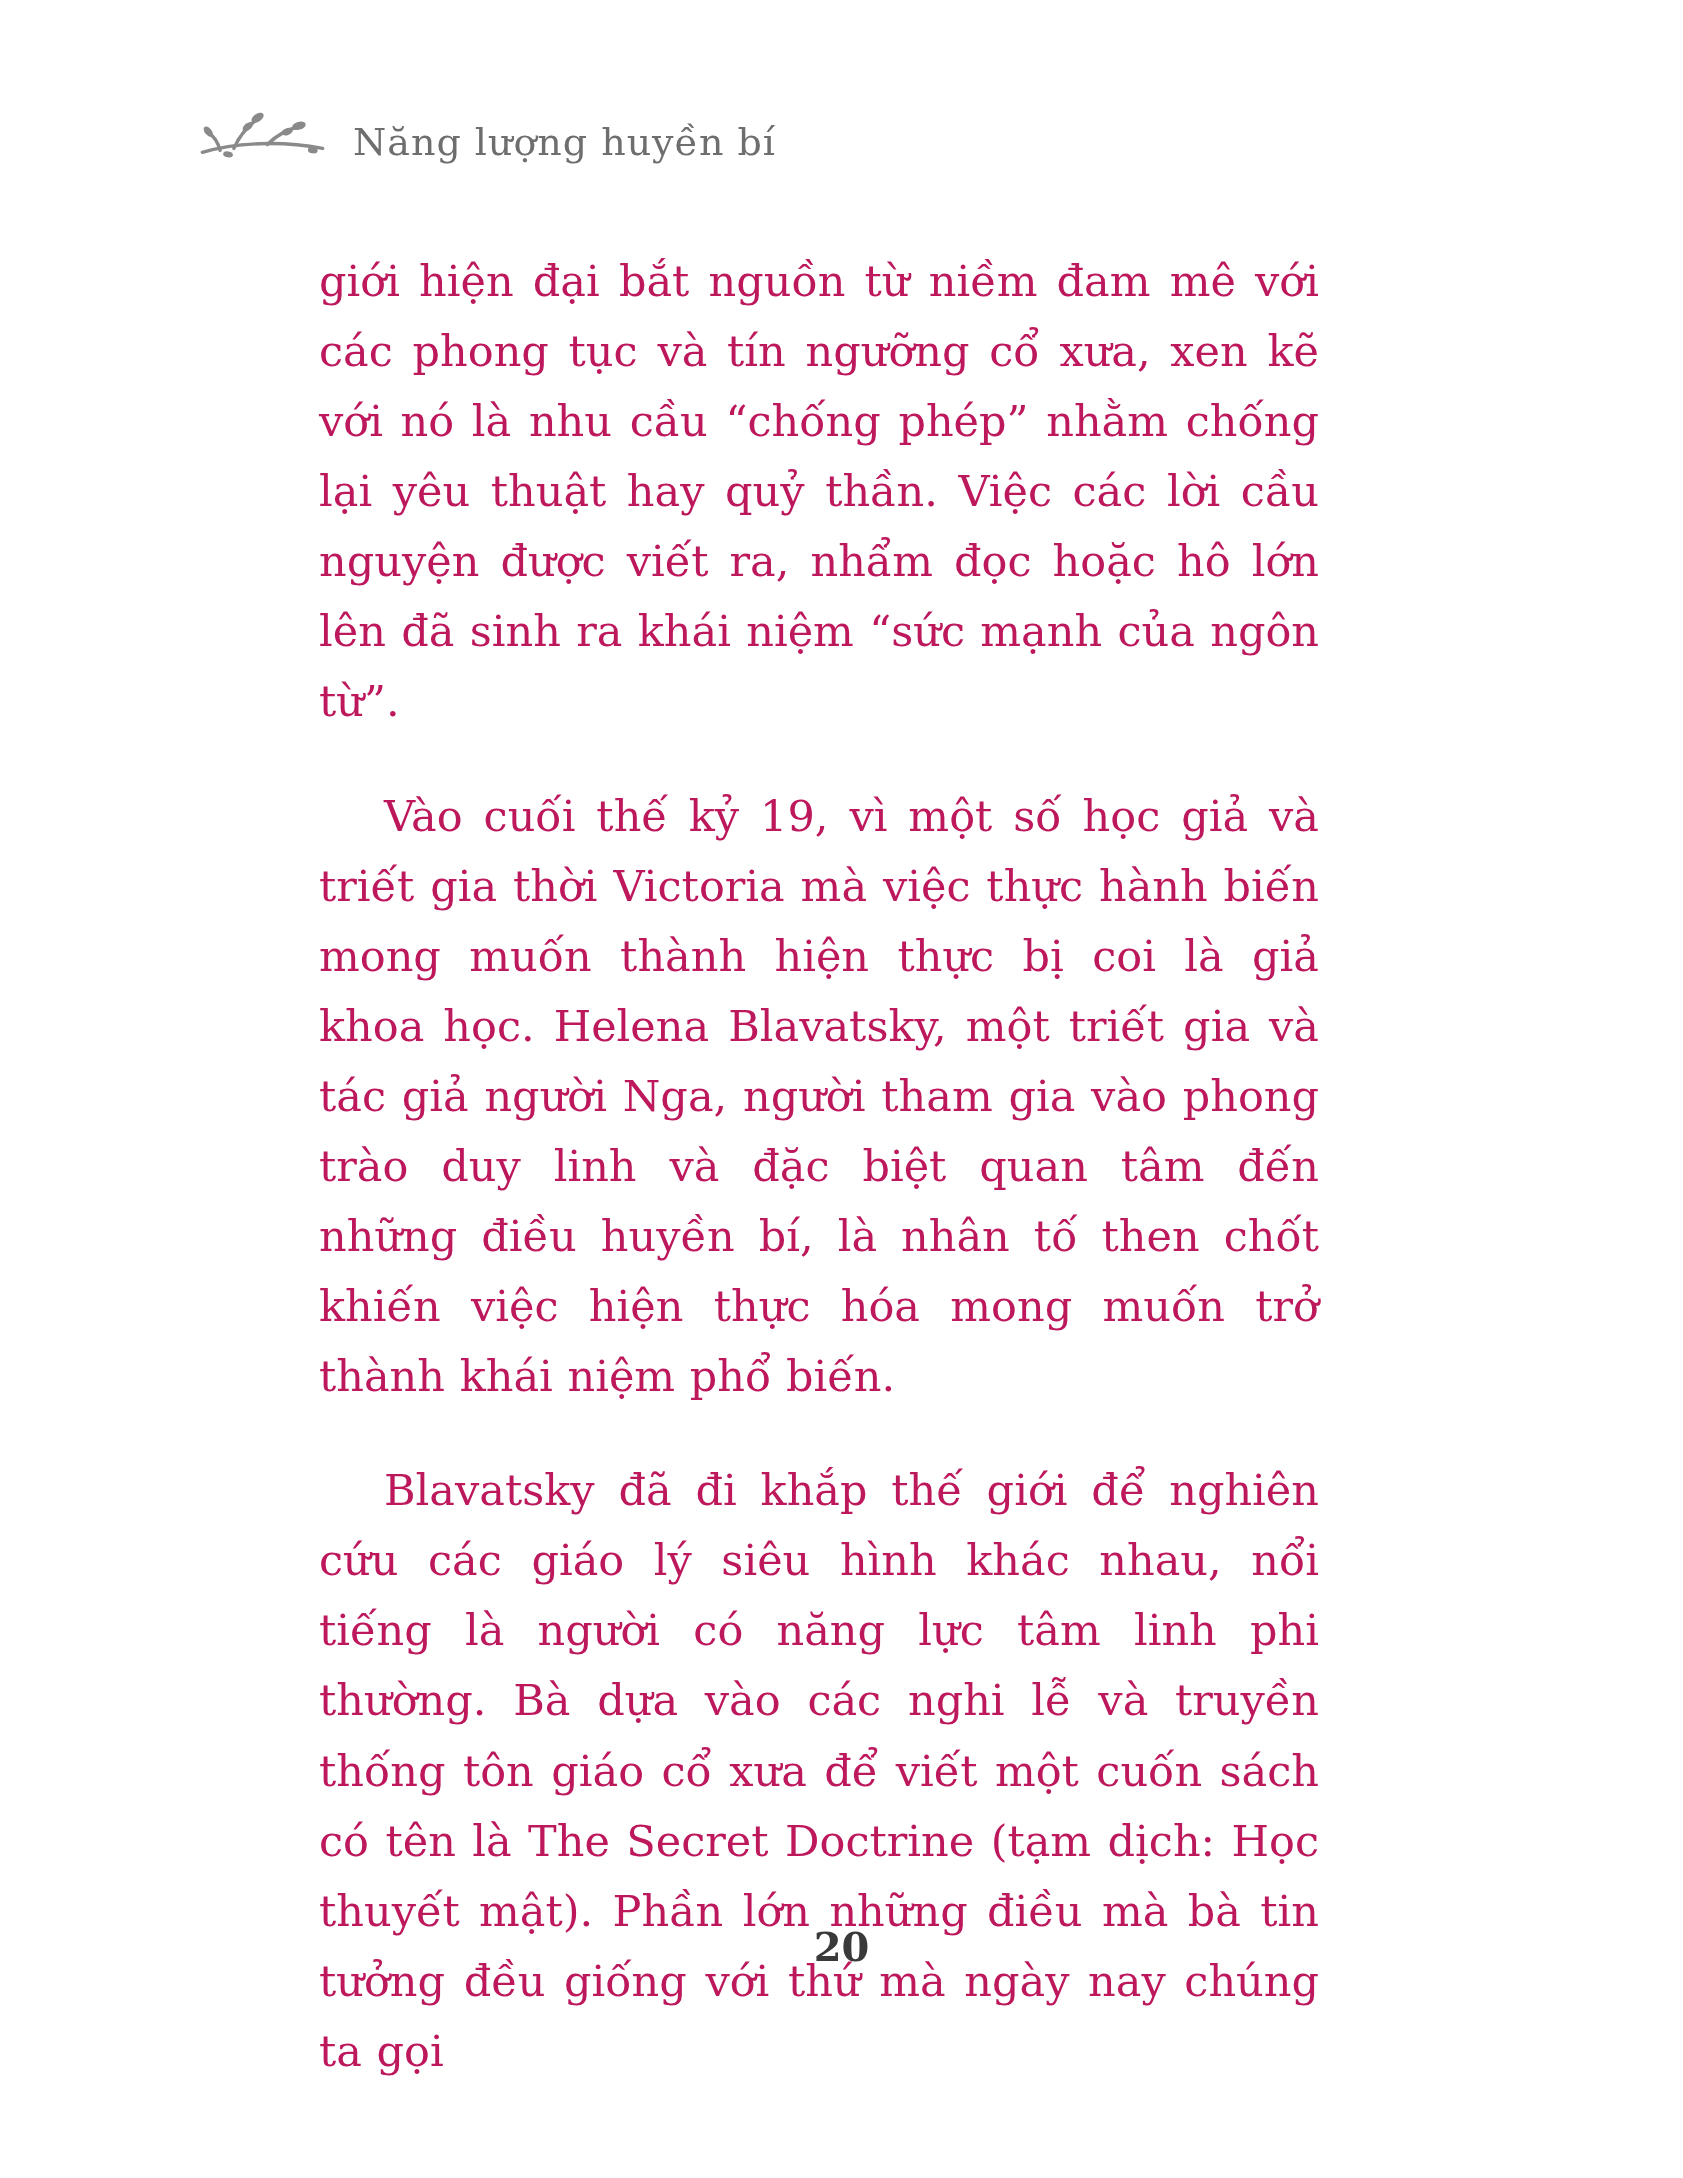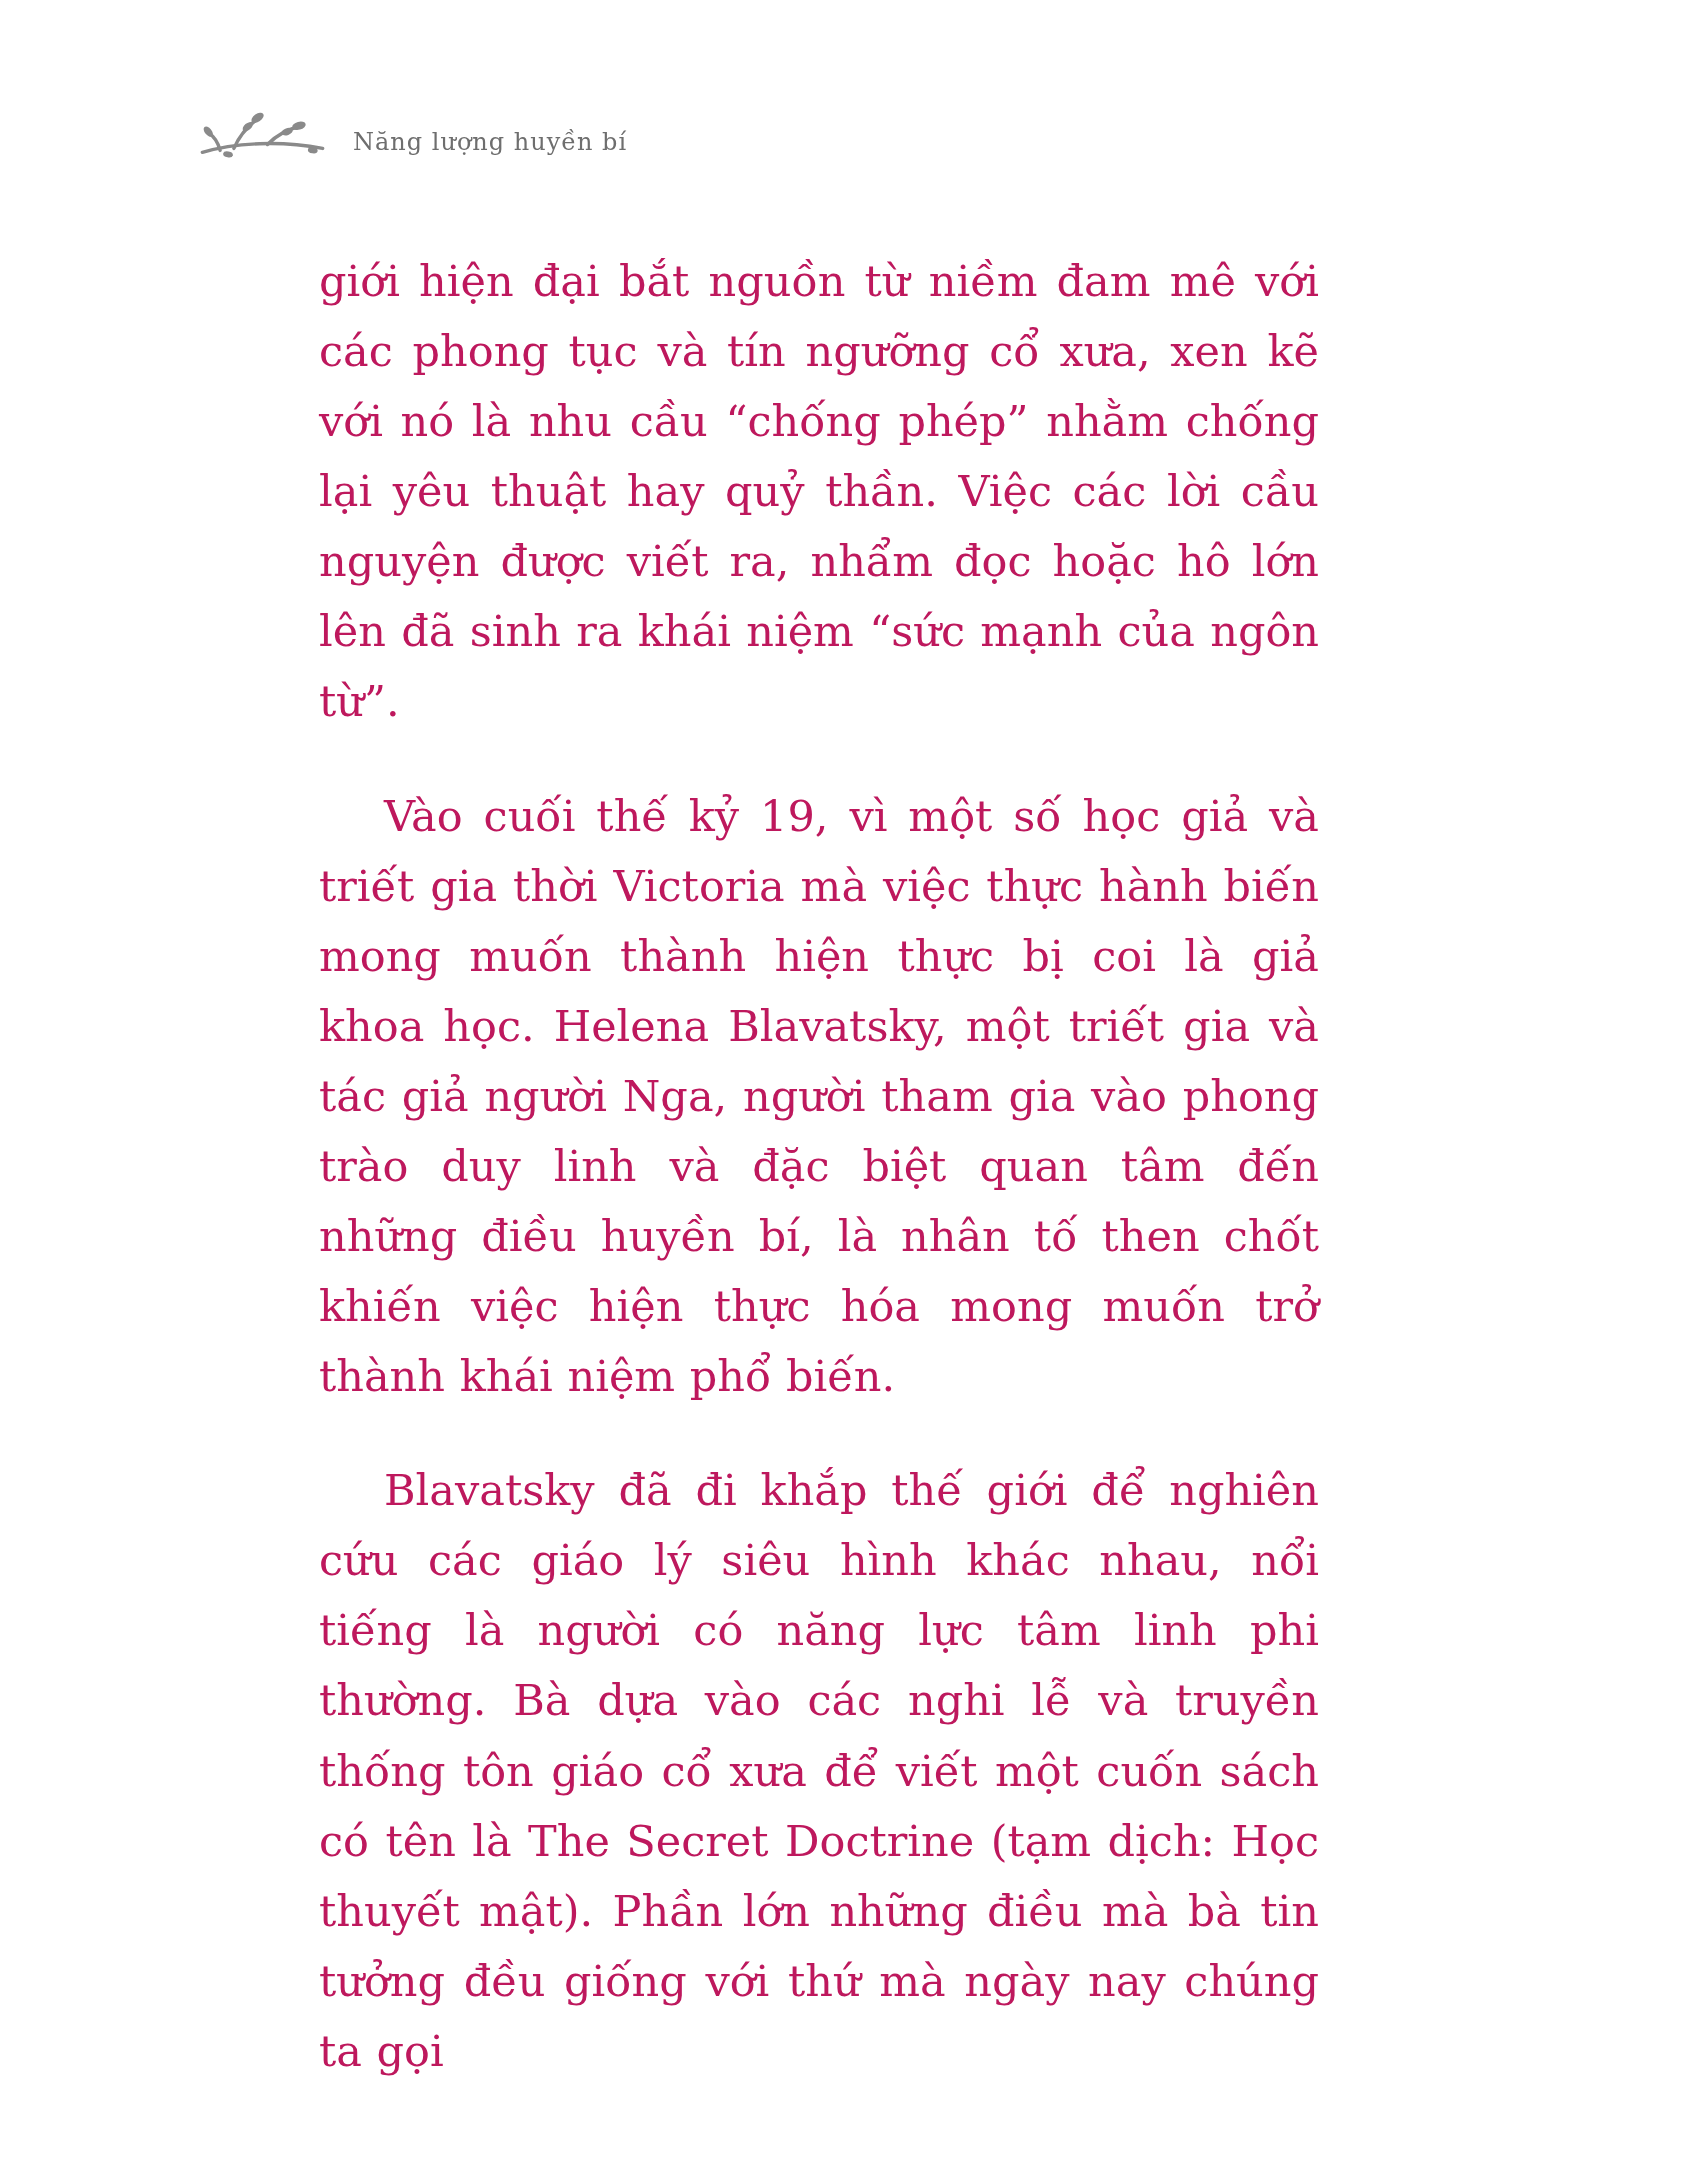--- a/index.html
+++ b/index.html
@@ -24,21 +24,21 @@
     align-items: center;
     gap: 26px;
     color: #6e6e6e;
   }
   .ornament {
     display: inline-block;
     width: 129px;
     height: 69px;
   }
   .header-title {
-    font-size: 24px;
+    font-size: 38px;
     letter-spacing: 1px;
     color: #6e6e6e;
   }
   .page-body {
     position: absolute;
     top: 246px;
     left: 319px;
     width: 1000px;
   }
   .para {
@@ -96,15 +96,18 @@
   </header>
 
   <main class="page-body">
     <div>
         <p class="para"><span class="">giới hiện đại bắt nguồn từ niềm đam mê với các phong tục và tín ngưỡng cổ xưa, xen kẽ với nó là nhu cầu “chống phép” nhằm chống lại yêu thuật hay quỷ thần. Việc các lời cầu nguyện được viết ra, nhẩm đọc hoặc hô lớn lên đã sinh ra khái niệm “sức mạnh của ngôn từ”.</span></p>
         <p class="para indent"><span class="">Vào cuối thế kỷ 19, vì một số học giả và triết gia thời Victoria mà việc thực hành biến mong muốn thành hiện thực bị coi là giả khoa học. Helena Blavatsky, một triết gia và tác giả người Nga, người tham gia vào phong trào duy linh và đặc biệt quan tâm đến những điều huyền bí, là nhân tố then chốt khiến việc hiện thực hóa mong muốn trở thành khái niệm phổ biến.</span></p>
         <p class="para indent"><span class="">Blavatsky đã đi khắp thế giới để nghiên cứu các giáo lý siêu hình khác nhau, nổi tiếng là người có năng lực tâm linh phi thường. Bà dựa vào các nghi lễ và truyền thống tôn giáo cổ xưa để viết một cuốn sách có tên là </span><span class="italic">The Secret Doctrine</span><span class=""> (tạm dịch: Học thuyết mật). Phần lớn những điều mà bà tin tưởng đều giống với thứ mà ngày nay chúng ta gọi</span></p>
       </div>
   </main>
 
+  <footer class="page-footer">
+    <span class="page-number">20</span>
+  </footer>
 
 </div>
 
 
 </body></html>

